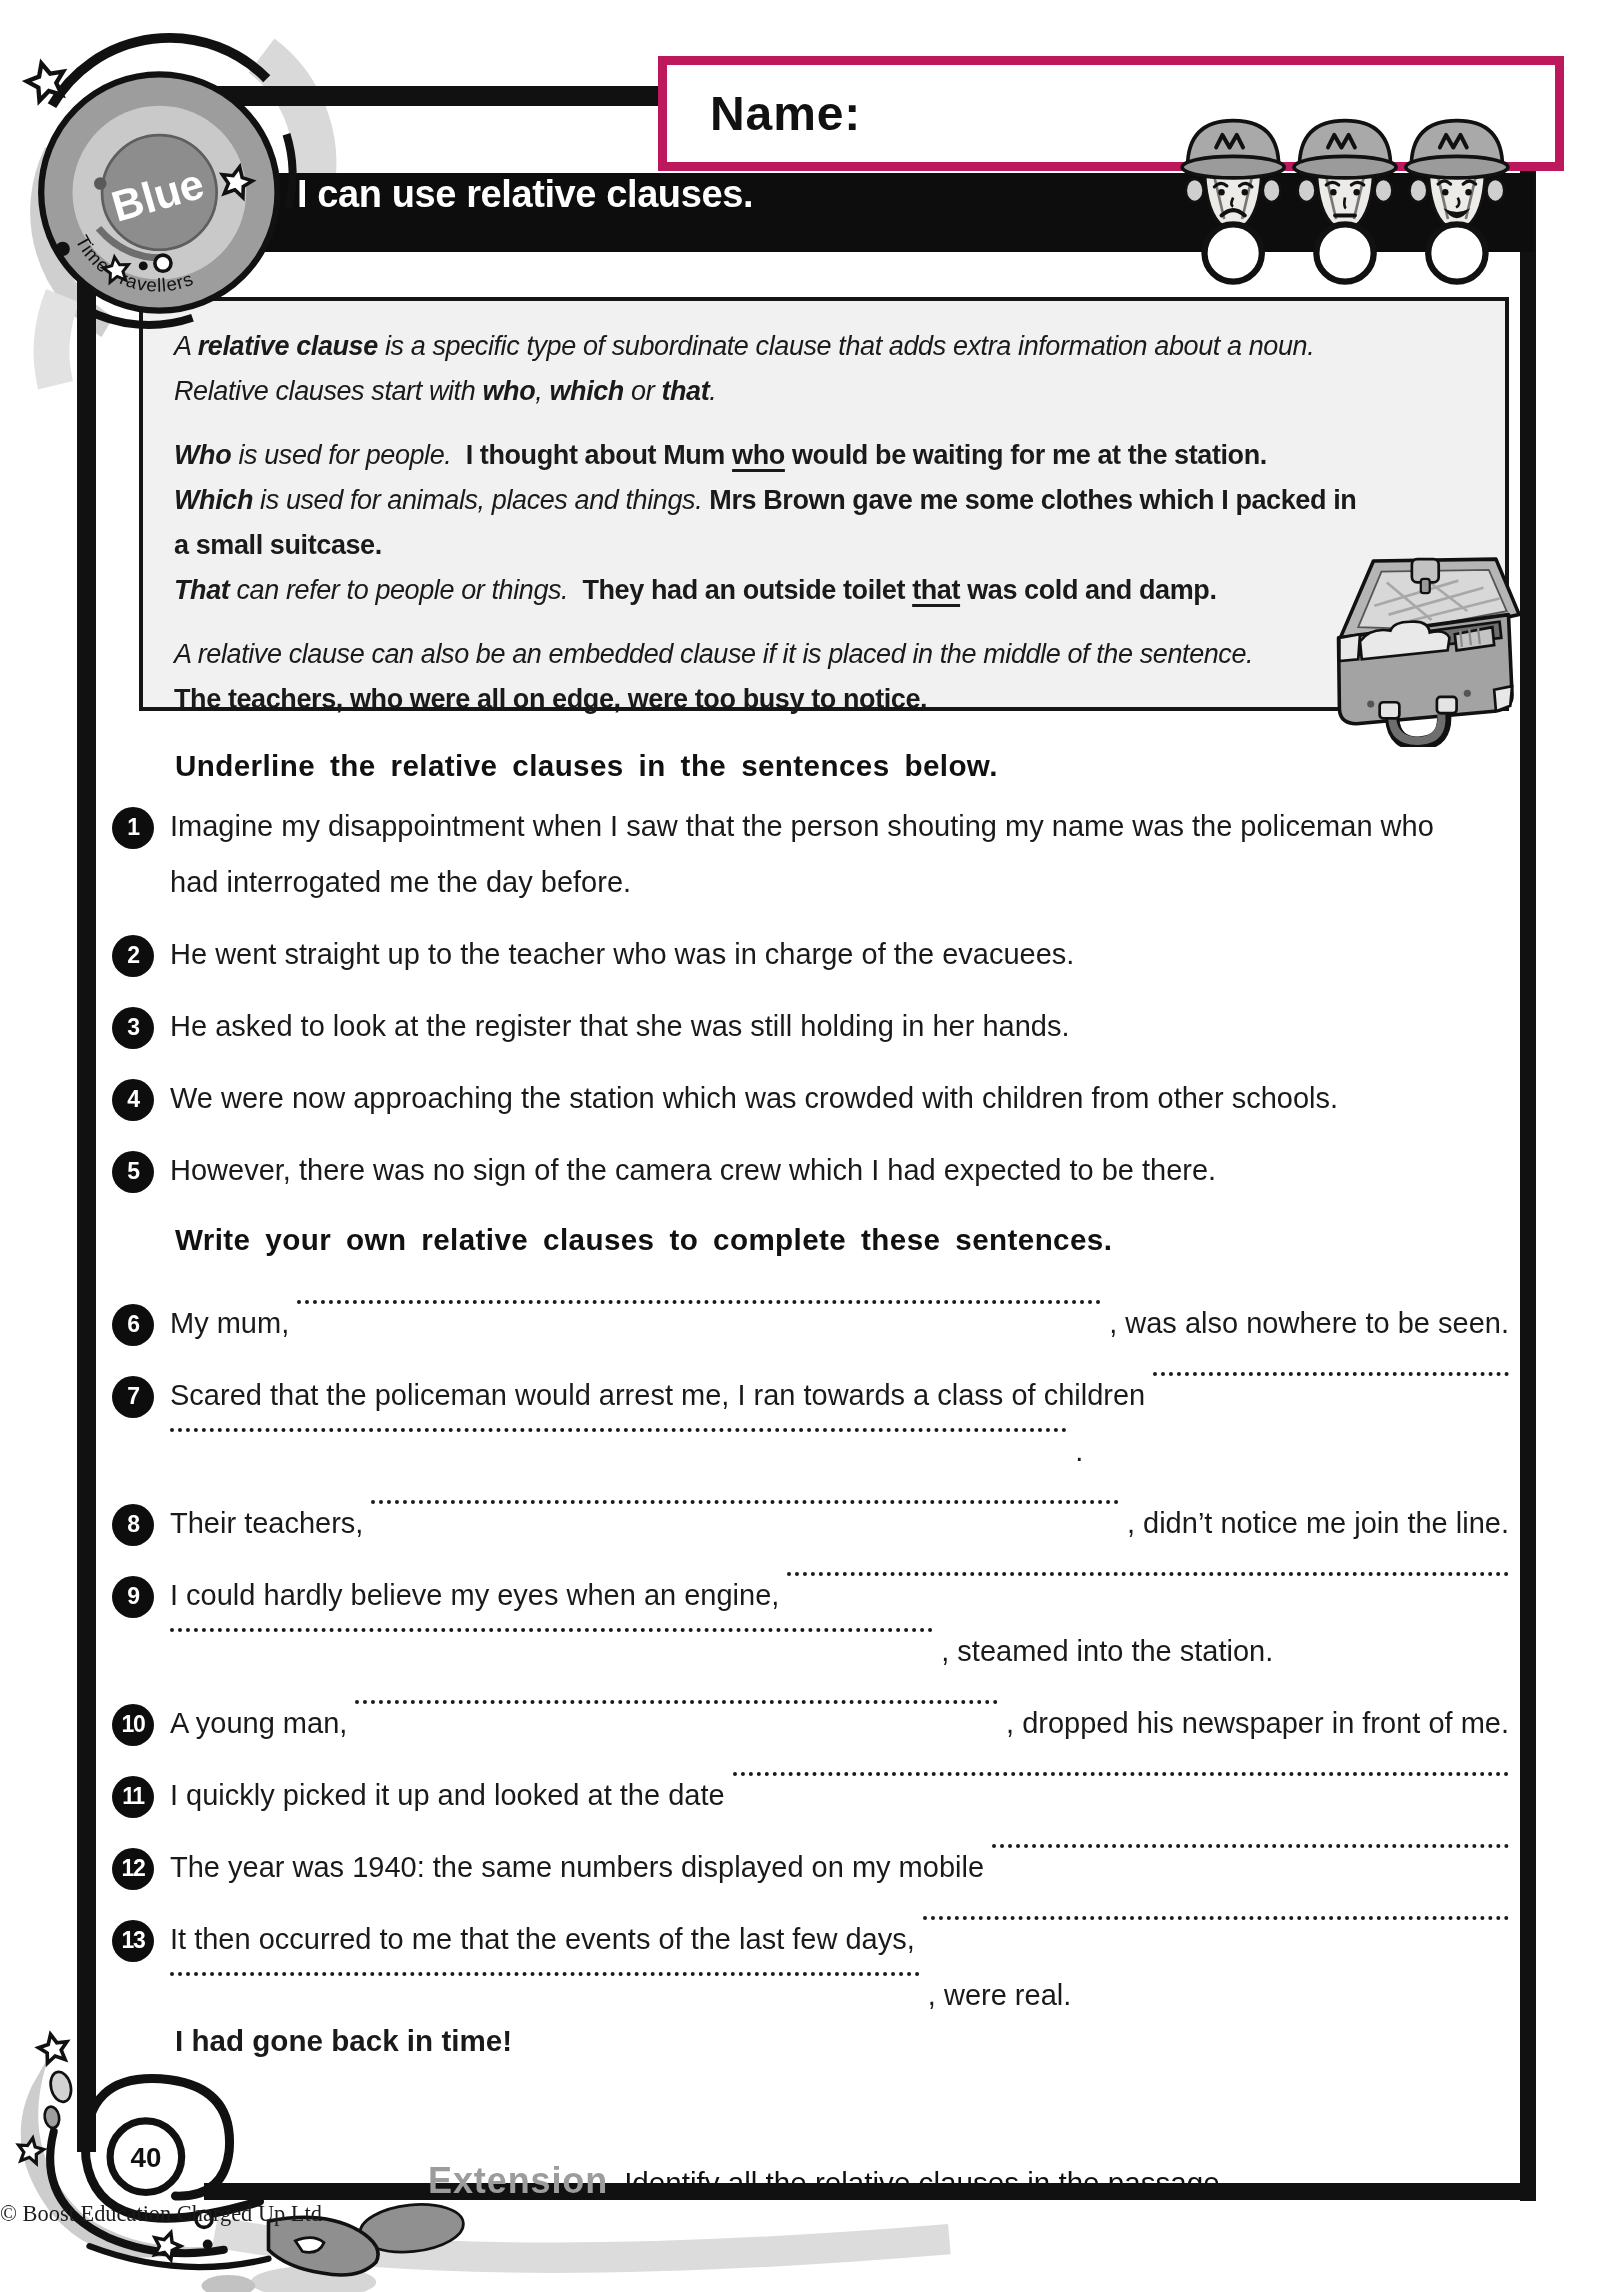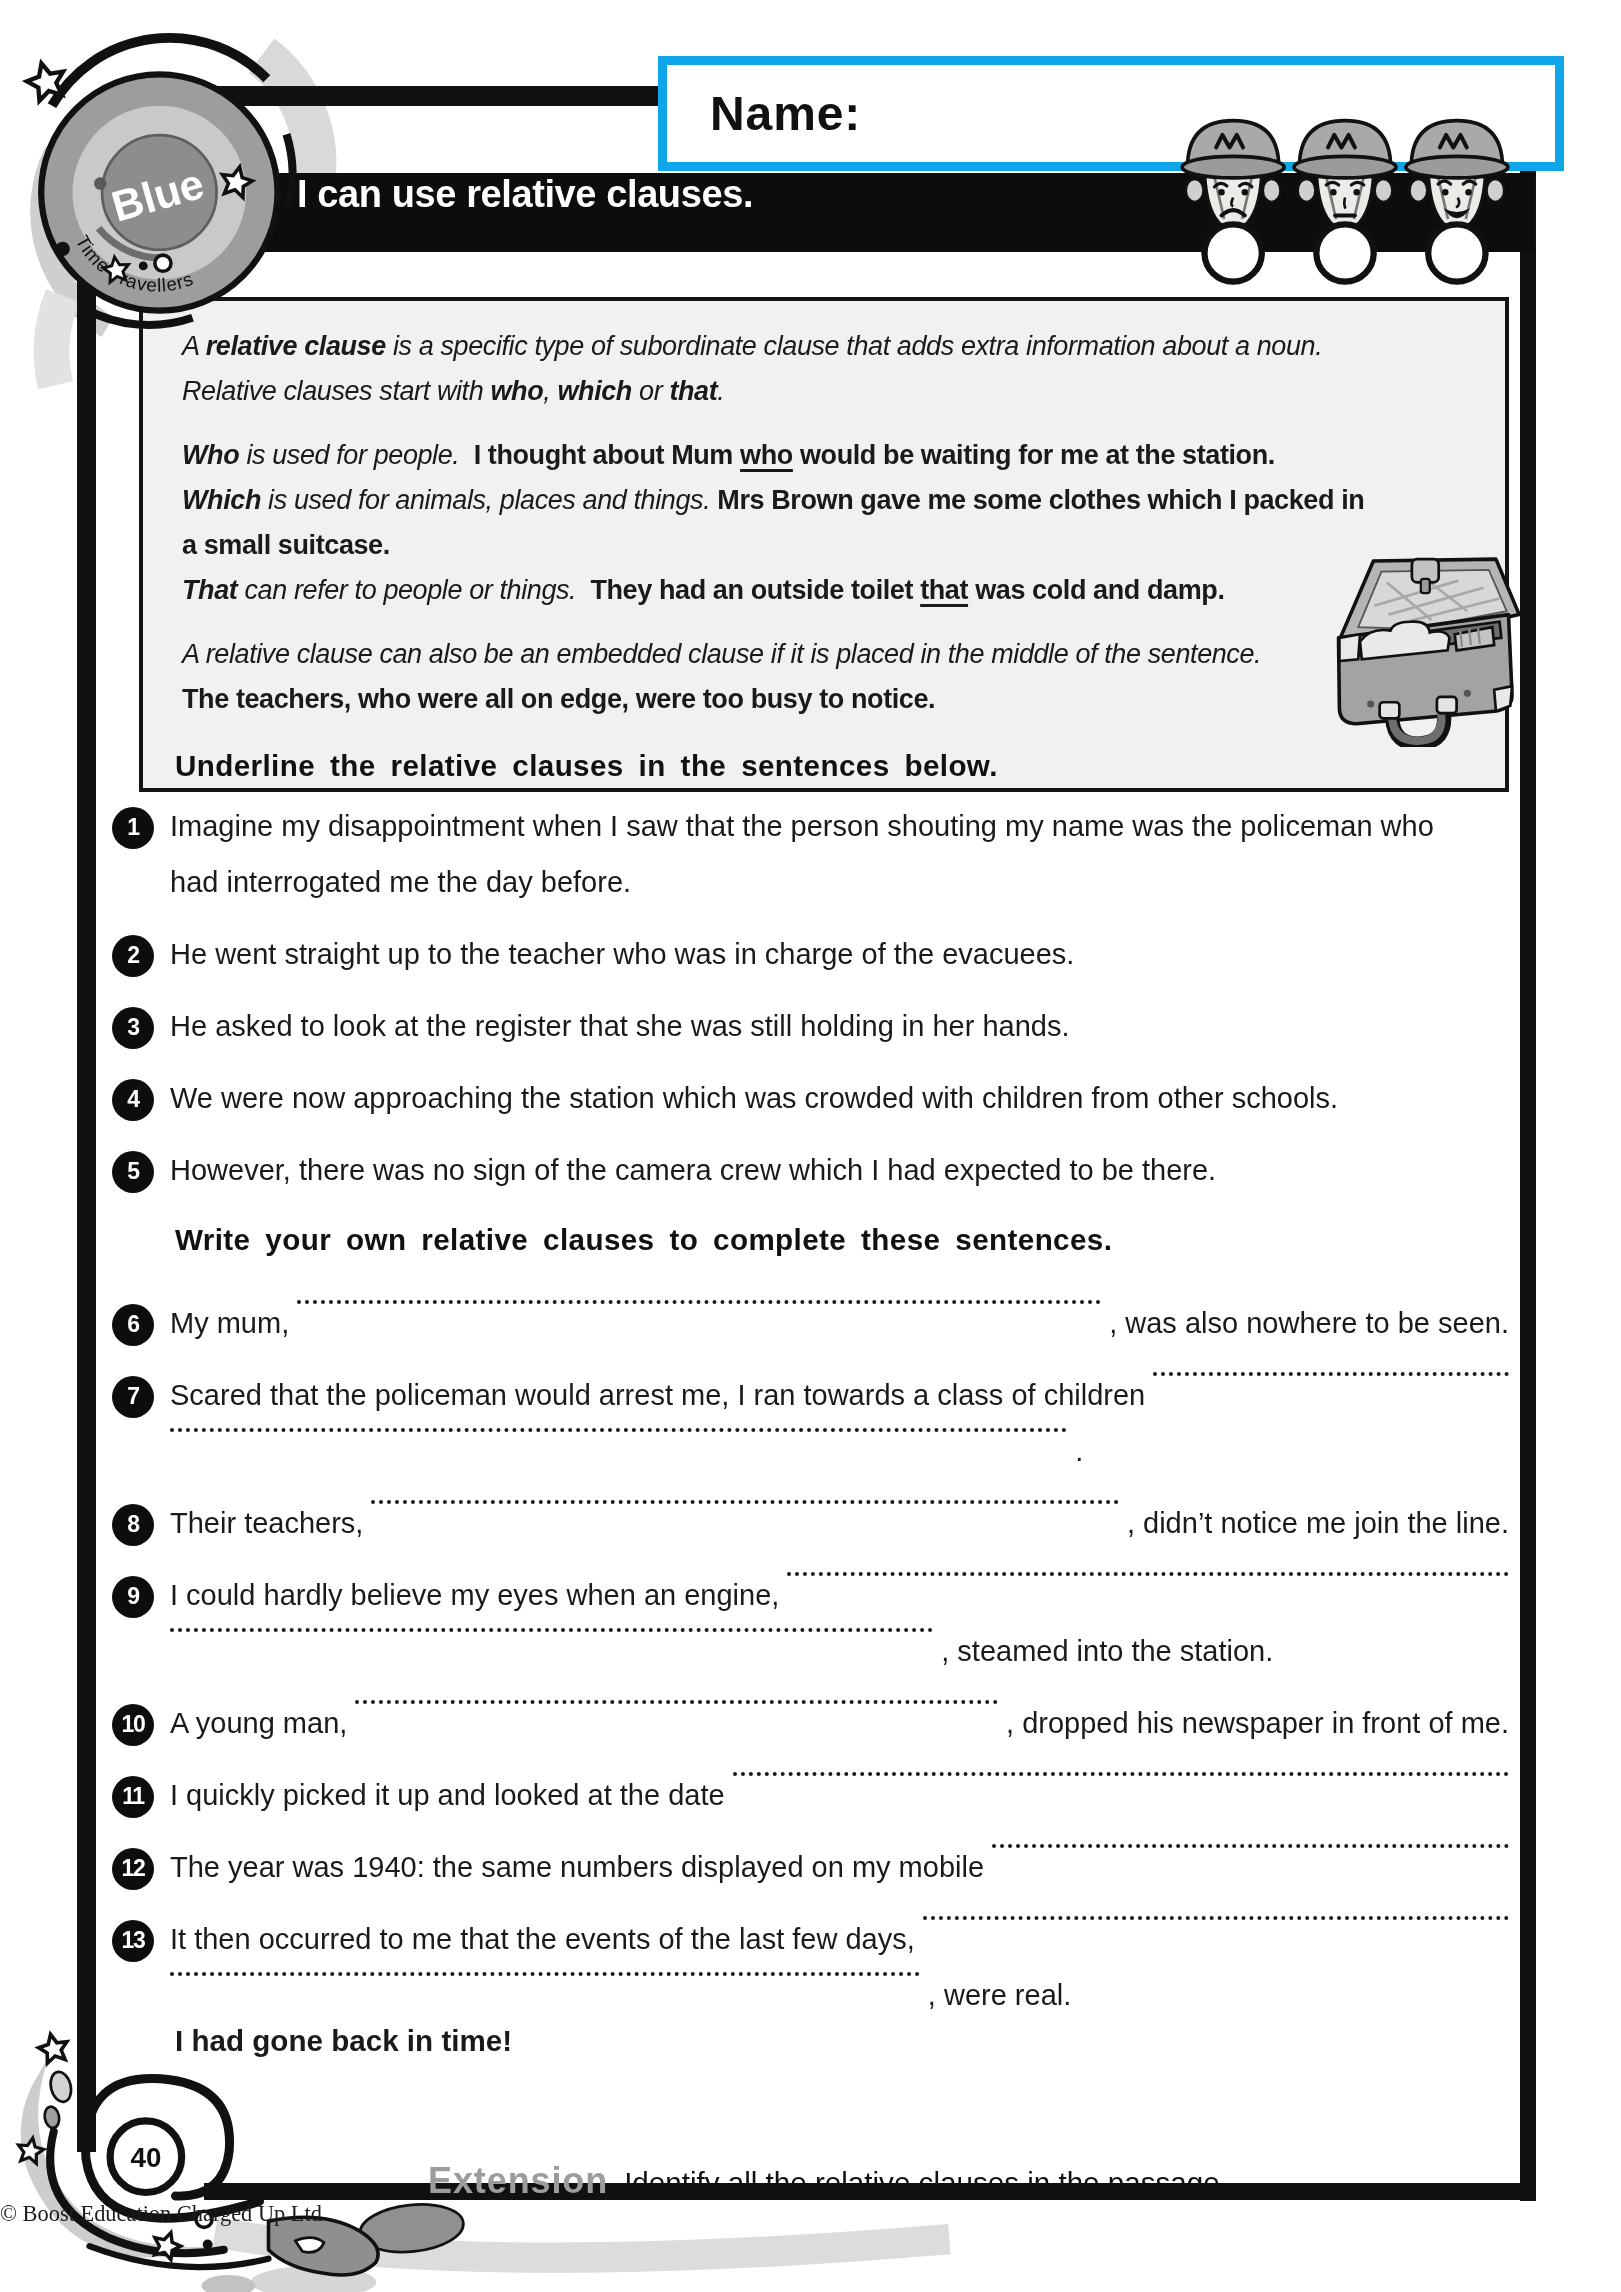--- a/index.html
+++ b/index.html
@@ -9,32 +9,32 @@
   .abs{position:absolute;}
 
   
   #top-bar{left:166px;top:86px;width:502px;height:19.7px;background:#111;z-index:1;}
   #left-border{left:77px;top:235px;width:19px;height:1917px;background:#111;z-index:1;}
   #right-border{left:1520px;top:166px;width:16px;height:2035px;background:#111;z-index:1;}
   #bottom-bar{left:204px;top:2183px;width:1325px;height:17px;background:#111;z-index:2;}
 
   
   #name-box{left:658px;top:56px;width:906px;height:115px;background:#fff;
-            border:9px solid #0ea5e9;box-sizing:border-box;z-index:3;display:flex;align-items:center;}
+            border:9px solid #be185d;box-sizing:border-box;z-index:3;display:flex;align-items:center;}
   #name-box .lbl{font-weight:bold;font-size:48px;letter-spacing:0.9px;margin-left:43px;color:#111;}
   #name-box .write{flex:1;height:100%;}
 
   
   #title-bar{left:204px;top:173px;width:1330px;height:79px;background:#0d0d0d;z-index:2;
              display:flex;}
   #title-bar .t{color:#fff;font-weight:bold;font-size:38px;letter-spacing:-0.4px;margin-left:93px;}
 
   
-  #info-box{left:139px;top:297px;width:1370px;height:495px;background:#f1f1f1;
-            border:4.5px solid #151515;box-sizing:border-box;z-index:2;padding:23px 27px 0 39px;}
+  #info-box{left:139px;top:297px;width:1370px;height:414px;background:#f1f1f1;
+            border:4.5px solid #151515;box-sizing:border-box;z-index:2;padding:23px 27px 0 31px;}
   .ipara{white-space:pre-wrap;line-height:45px;font-size:27px;letter-spacing:-0.4px;margin:0 0 19px 0;}
   .b{font-weight:bold;}
   .i{font-style:italic;}
   .u{text-decoration:underline;text-decoration-thickness:2.7px;text-underline-offset:5.4px;}
 
   
   .heading{position:absolute;left:175px;font-weight:bold;font-size:29.6px;color:#111;
            letter-spacing:0.4px;word-spacing:6.3px;z-index:2;}
   #h1{top:749px;}
   #h2{top:1223px;}

